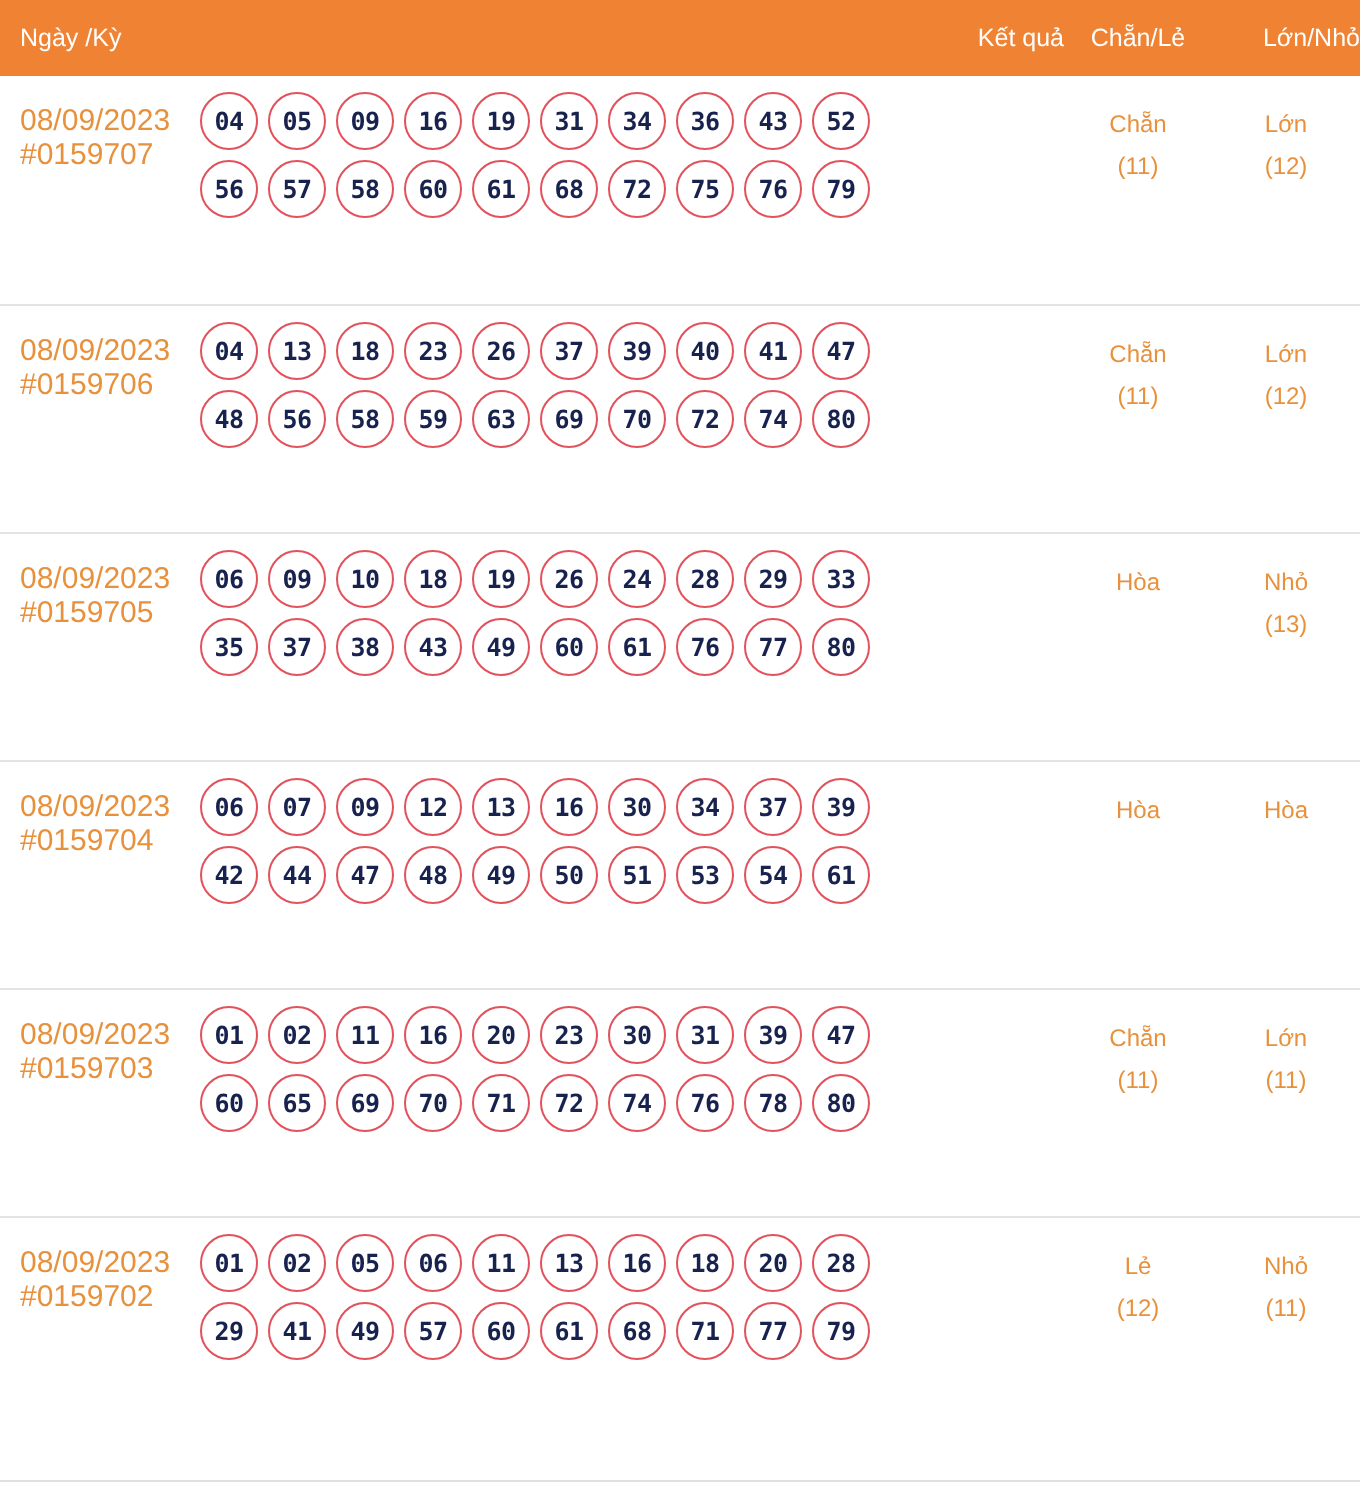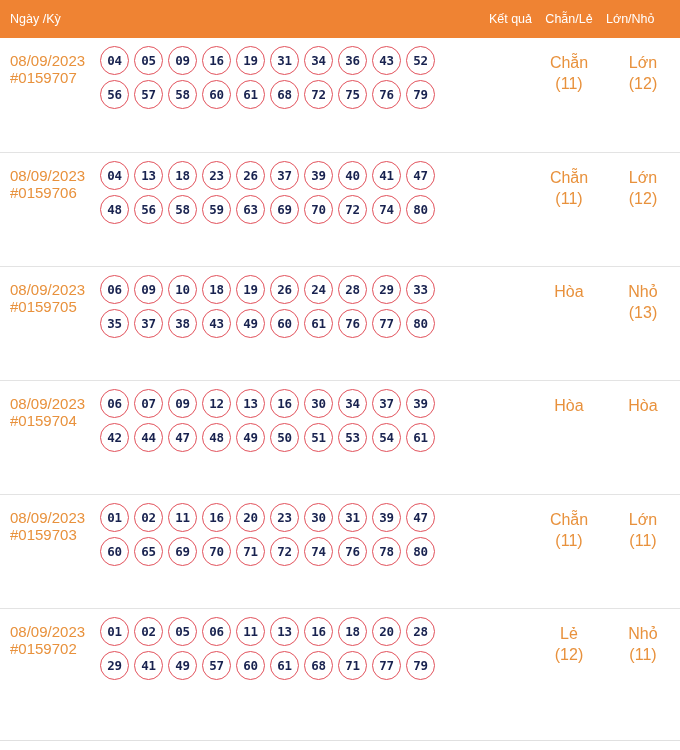--- a/index.html
+++ b/index.html
@@ -27,21 +27,21 @@
     height: 38px;
     background: #ef8333;
     color: #ffffff;
     font-size: 12.5px;
     font-weight: normal;
     box-sizing: border-box;
   }
   .th-date   { width: 100px; padding-left: 10px; box-sizing: border-box; }
   .th-result { flex: 1; padding-left: 6px; box-sizing: border-box; text-align: right; }
   .th-oe     { width: 74px; text-align: center; box-sizing: border-box; }
-  .th-bs     { width: 74px; text-align: left; box-sizing: border-box; }
+  .th-bs     { width: 74px; text-align: right; box-sizing: border-box; }
 
   
   .row {
     display: flex;
     align-items: flex-start;
     border-top: 1px solid #e3e3e3;
     min-height: 114px;
     box-sizing: border-box;
   }
   .row:first-of-type { border-top: none; }
@@ -85,21 +85,21 @@
     font-weight: bold;
     letter-spacing: -0.3px;
   }
 
   .cell-oe, .cell-bs {
     width: 74px;
     padding-top: 14px;
     box-sizing: border-box;
     text-align: center;
     color: #e8913c;
-    font-size: 16px;
+    font-size: 12px;
     line-height: 21px;
   }
   .cell-val { display: block; }
   .cell-cnt { display: block; }
   .cell-cnt:empty { display: none; }
 
   .table-footer-line {
     border-top: 1px solid #e0e0e0;
     margin-top: 18px;
   }

